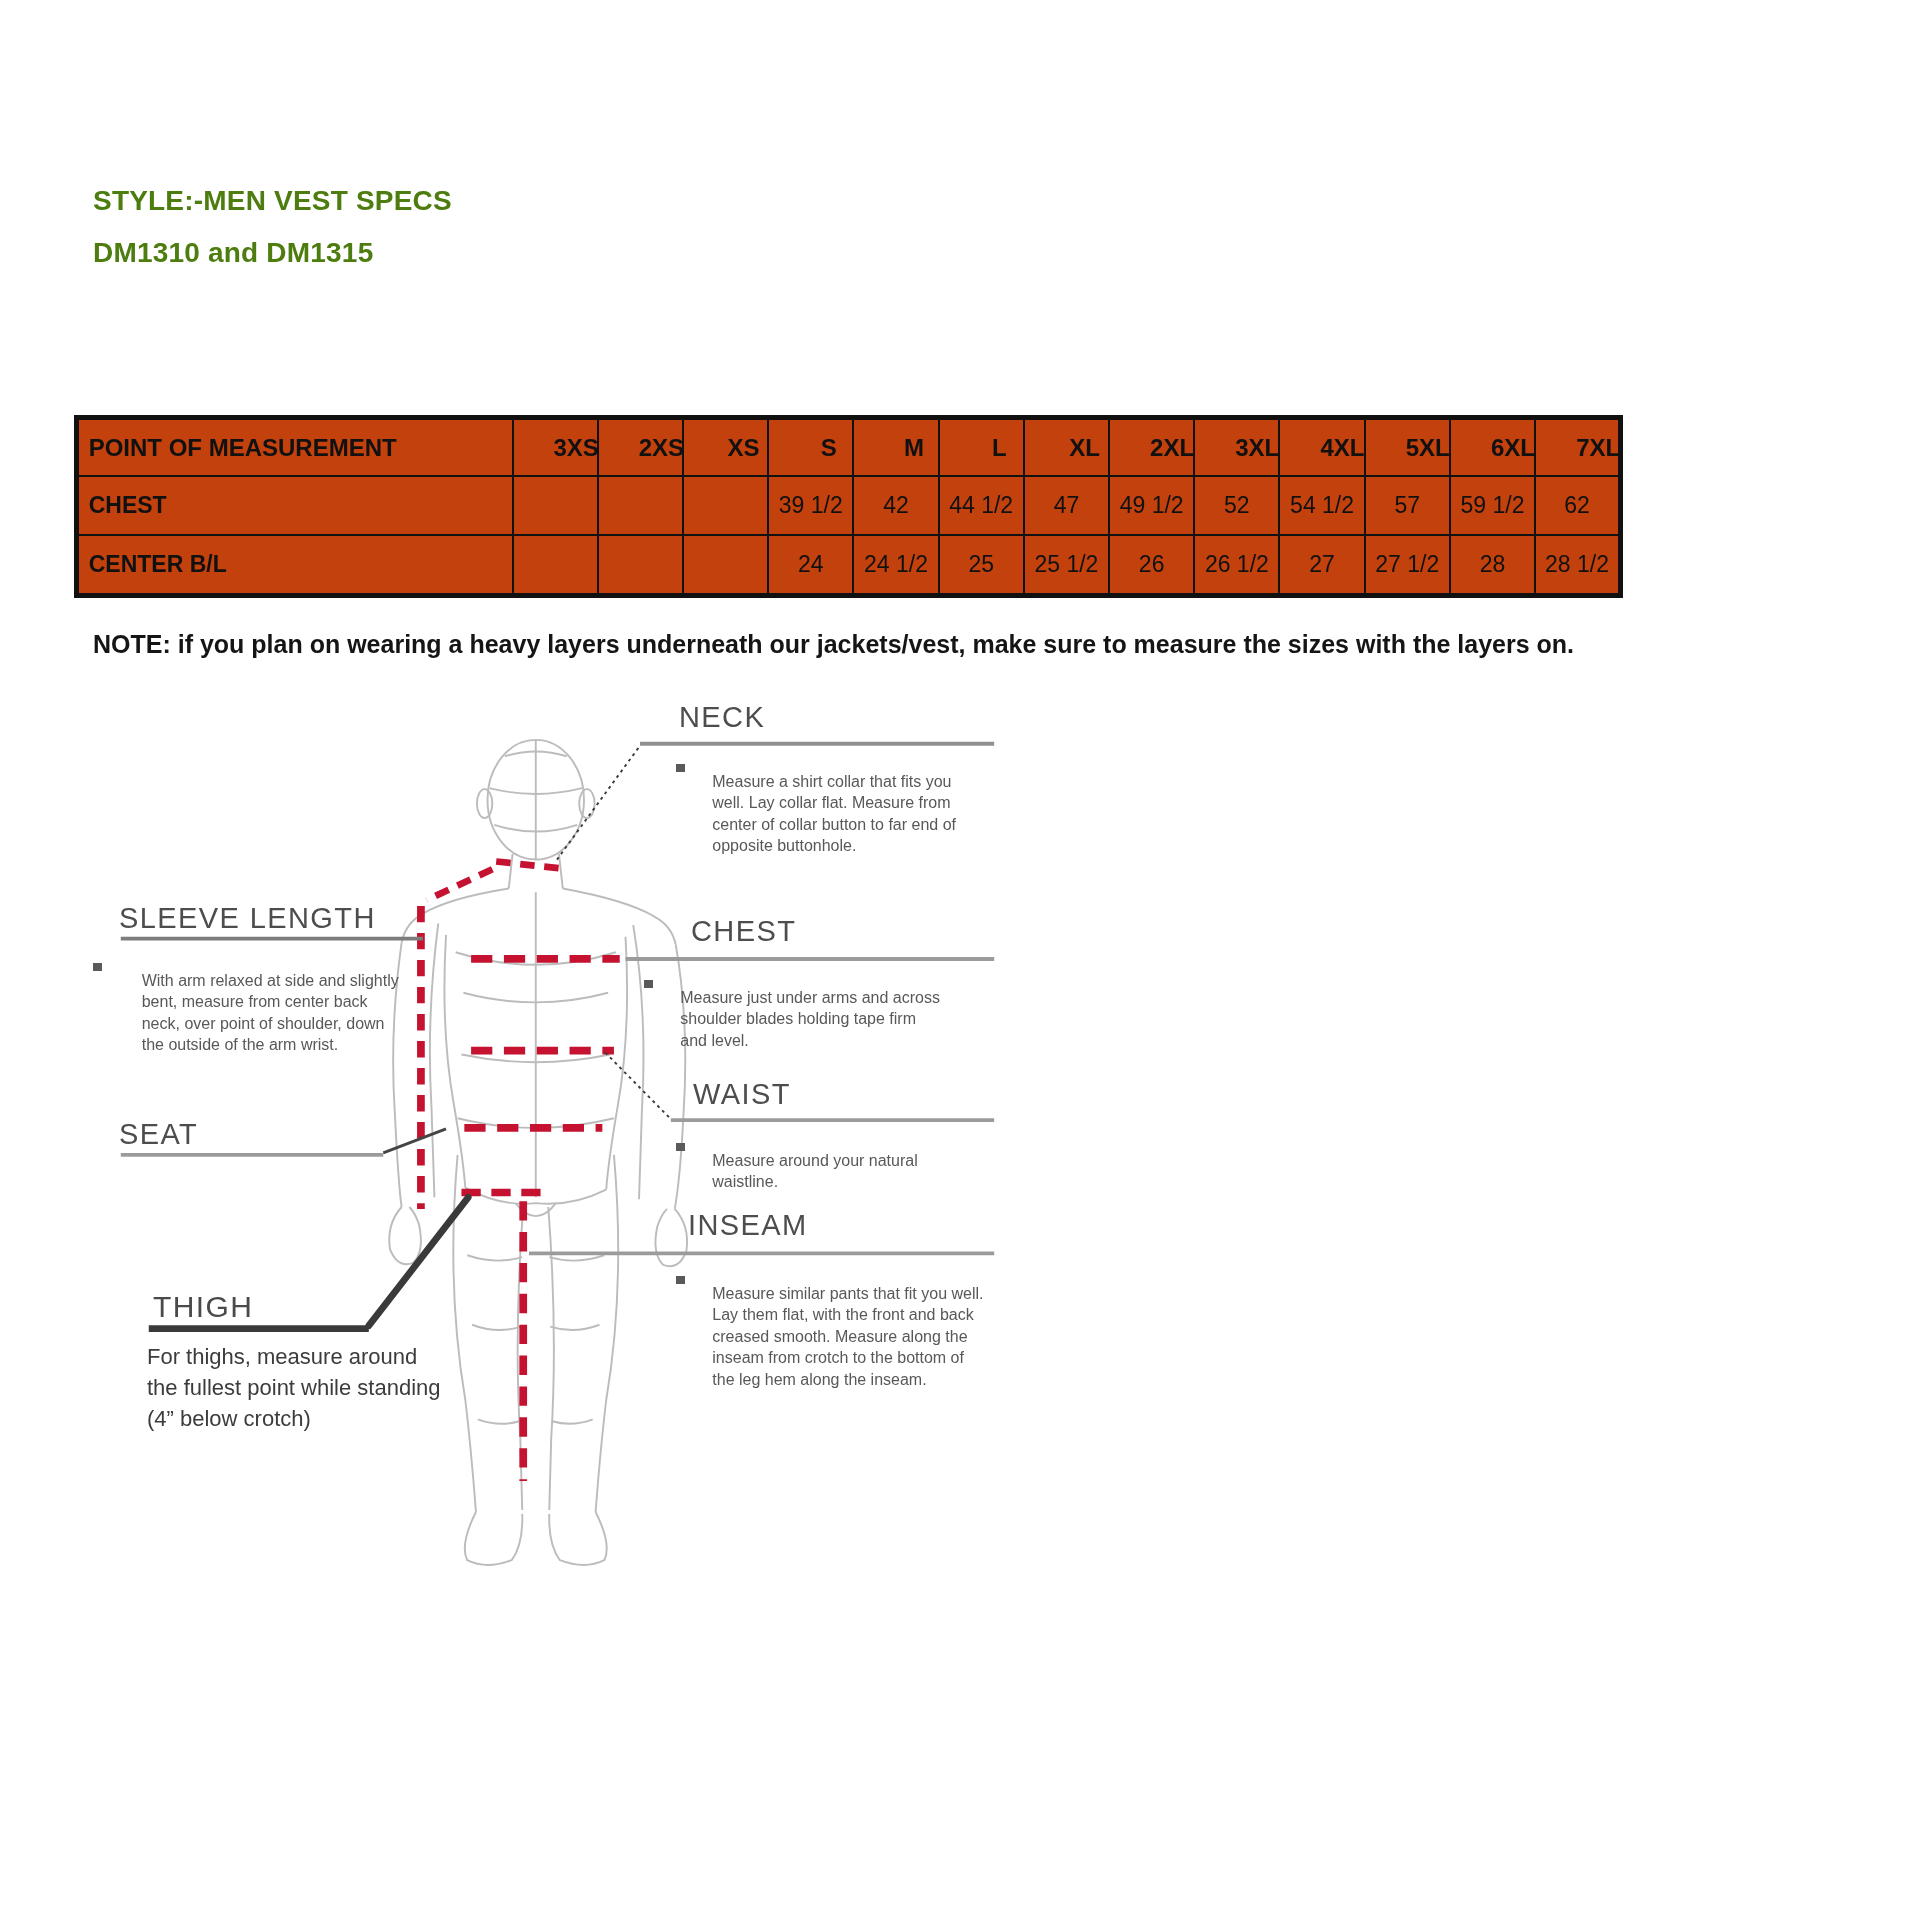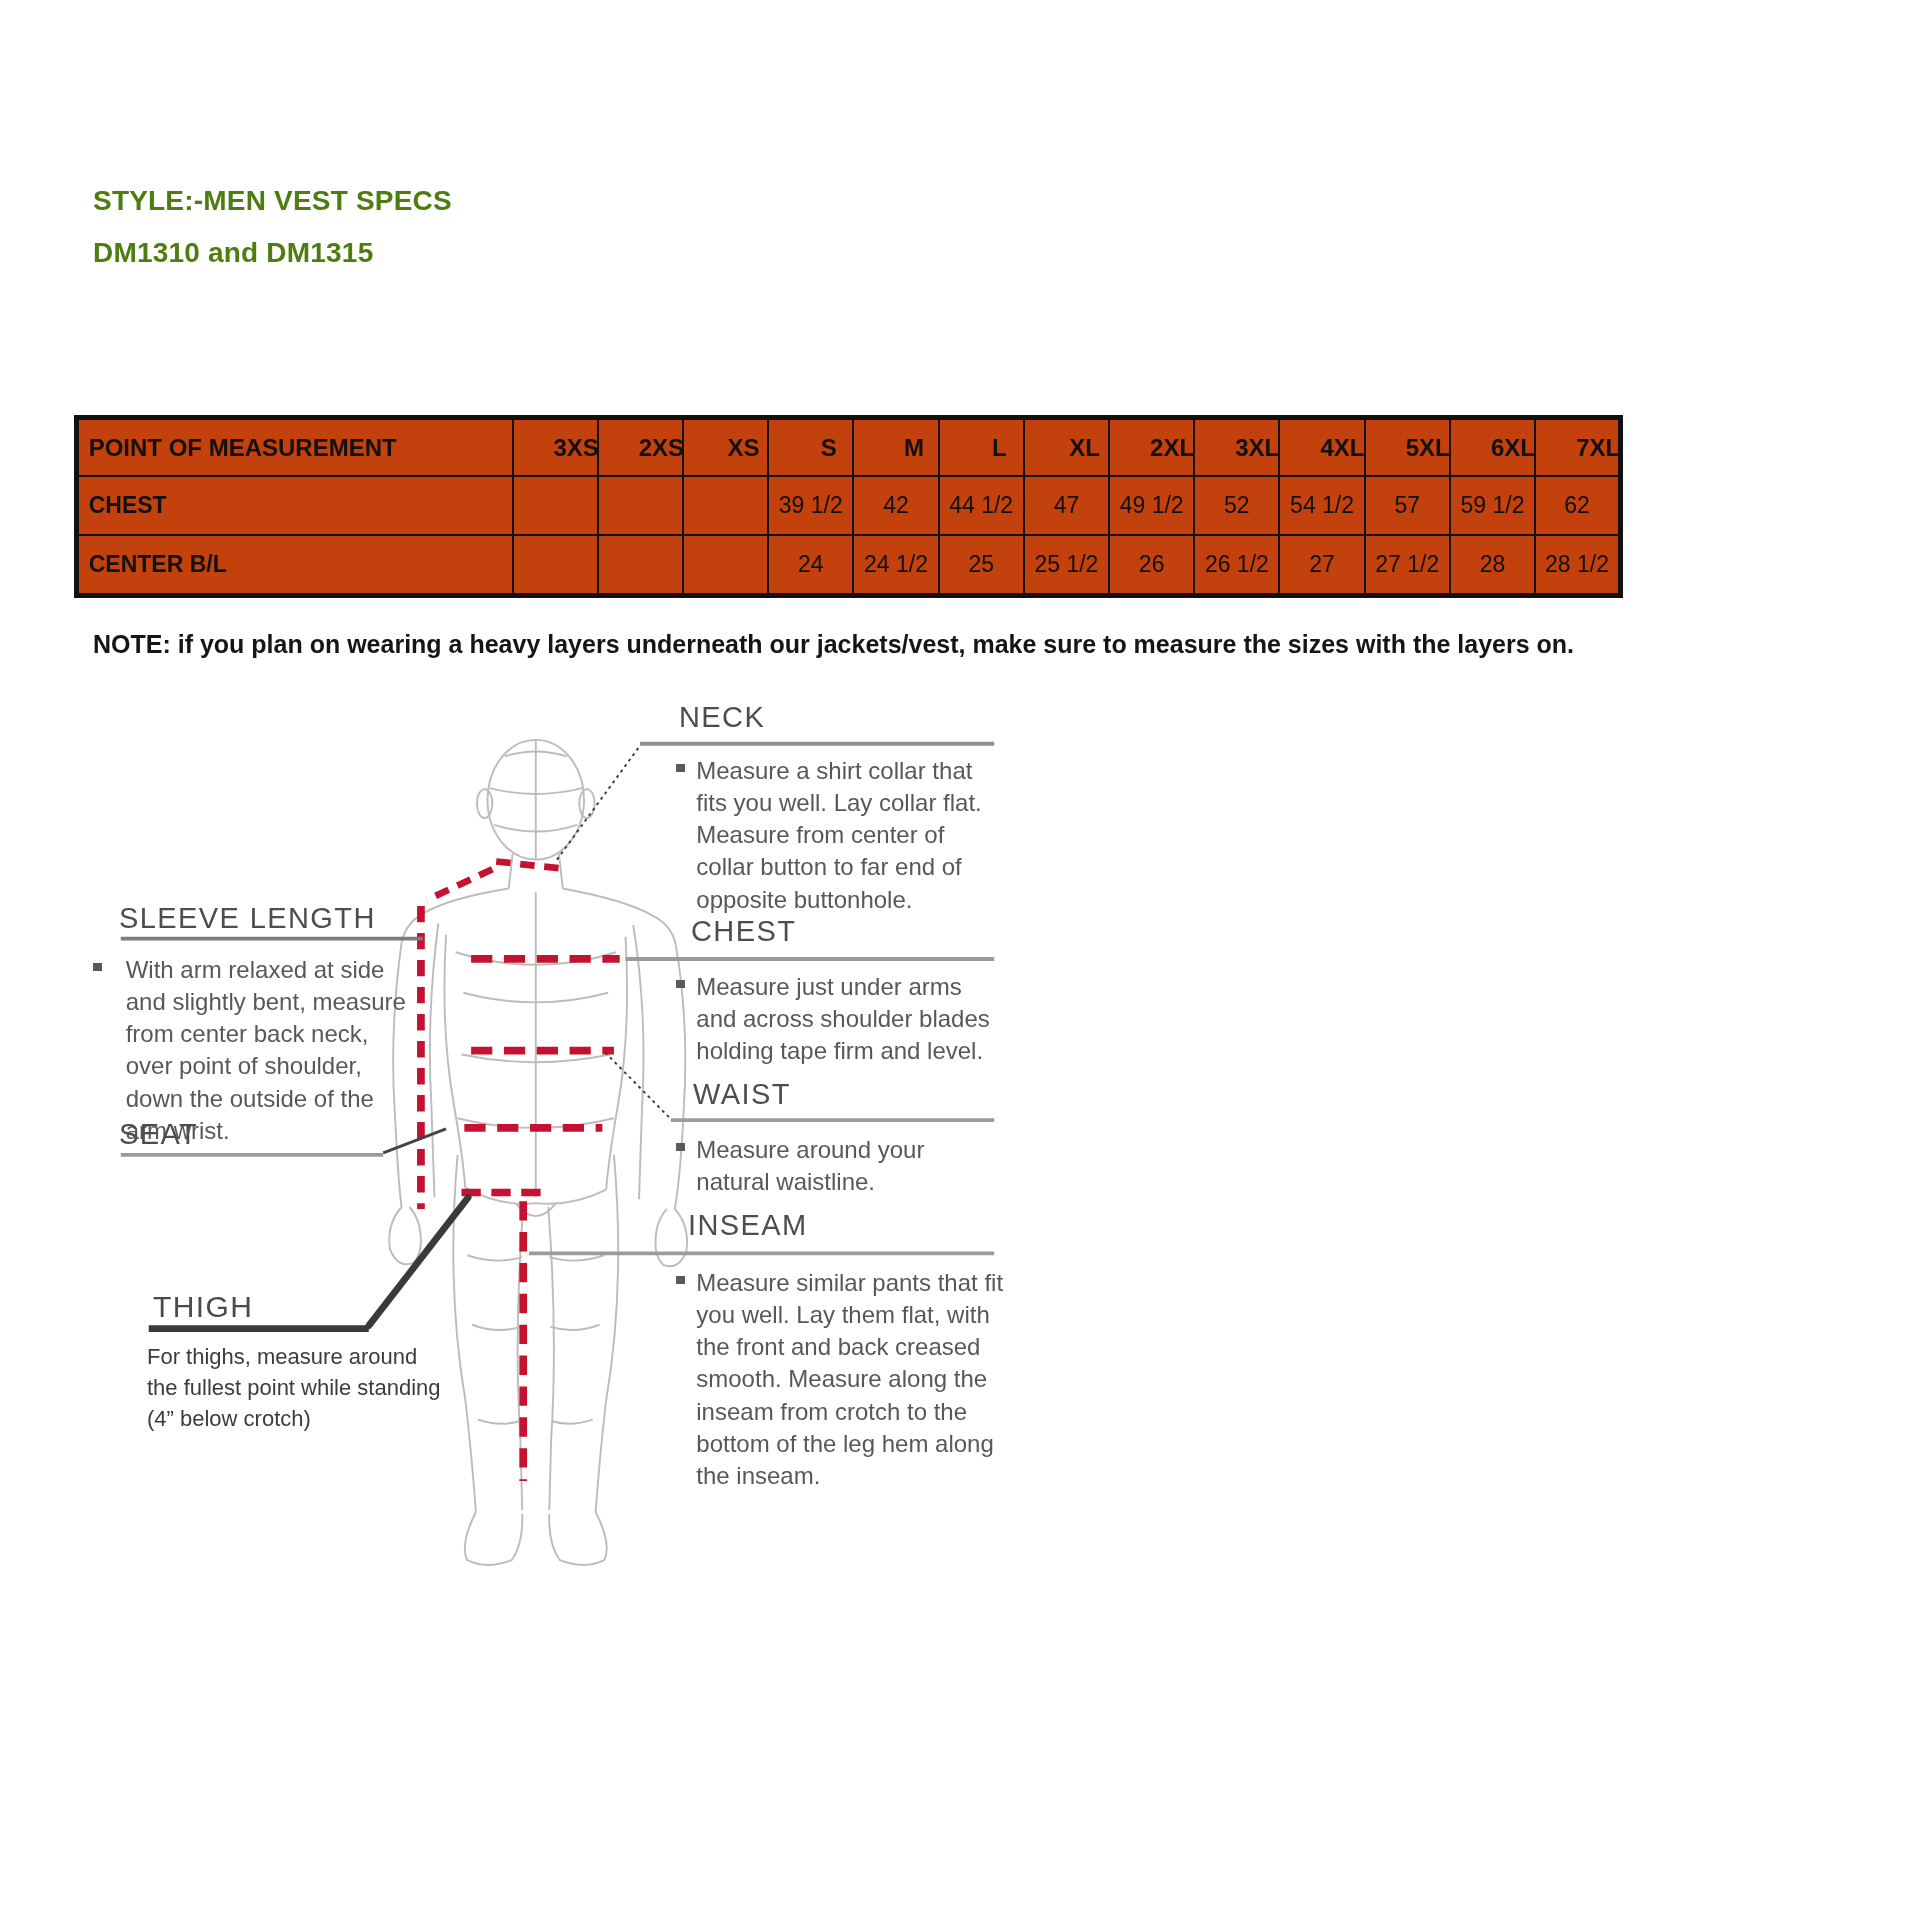--- a/index.html
+++ b/index.html
@@ -44,21 +44,21 @@
   }
   
   .dheading{
     position:absolute;
     font-size:29px;color:#4d4d4d;letter-spacing:1.4px;font-weight:400;
   }
   .measure-item{
     position:absolute;display:flex;gap:11.6px;align-items:flex-start;
   }
   .sq{width:8.7px;height:8.7px;background:#5a5a5a;flex:0 0 8.7px;margin-top:8.7px;}
-  .mtext{margin:0;font-size:24px;line-height:1.34;color:#585858;}
+  .mtext{margin:16px;font-size:16px;line-height:1.34;color:#585858;}
   #thigh-text{
     position:absolute;font-size:22px;line-height:1.4;color:#3c3c3c;margin:0;
   }
   #diagram-svg{position:absolute;left:87px;top:703px;}
 </style>
 </head>
 <body>
 
 <div id="page">
 
@@ -205,21 +205,21 @@
     </g>
   </svg>
 
   <div class="dheading" style="left:679px;top:701px;">NECK</div>
   <div class="measure-item" style="left:676px;top:755px;width:319px;">
     <span class="sq"></span>
     <p class="mtext">Measure a shirt collar that fits you well. Lay collar flat. Measure from center of collar button to far end of opposite buttonhole.</p>
   </div>
 
   <div class="dheading" style="left:691px;top:915px;">CHEST</div>
-  <div class="measure-item" style="left:676px;top:971px;width:319px;">
+  <div class="measure-item" style="left:644px;top:971px;width:319px;">
     <span class="sq"></span>
     <p class="mtext">Measure just under arms and across shoulder blades holding tape firm and level.</p>
   </div>
 
   <div class="dheading" style="left:693px;top:1078px;">WAIST</div>
   <div class="measure-item" style="left:676px;top:1134px;width:319px;">
     <span class="sq"></span>
     <p class="mtext">Measure around your natural waistline.</p>
   </div>
 

